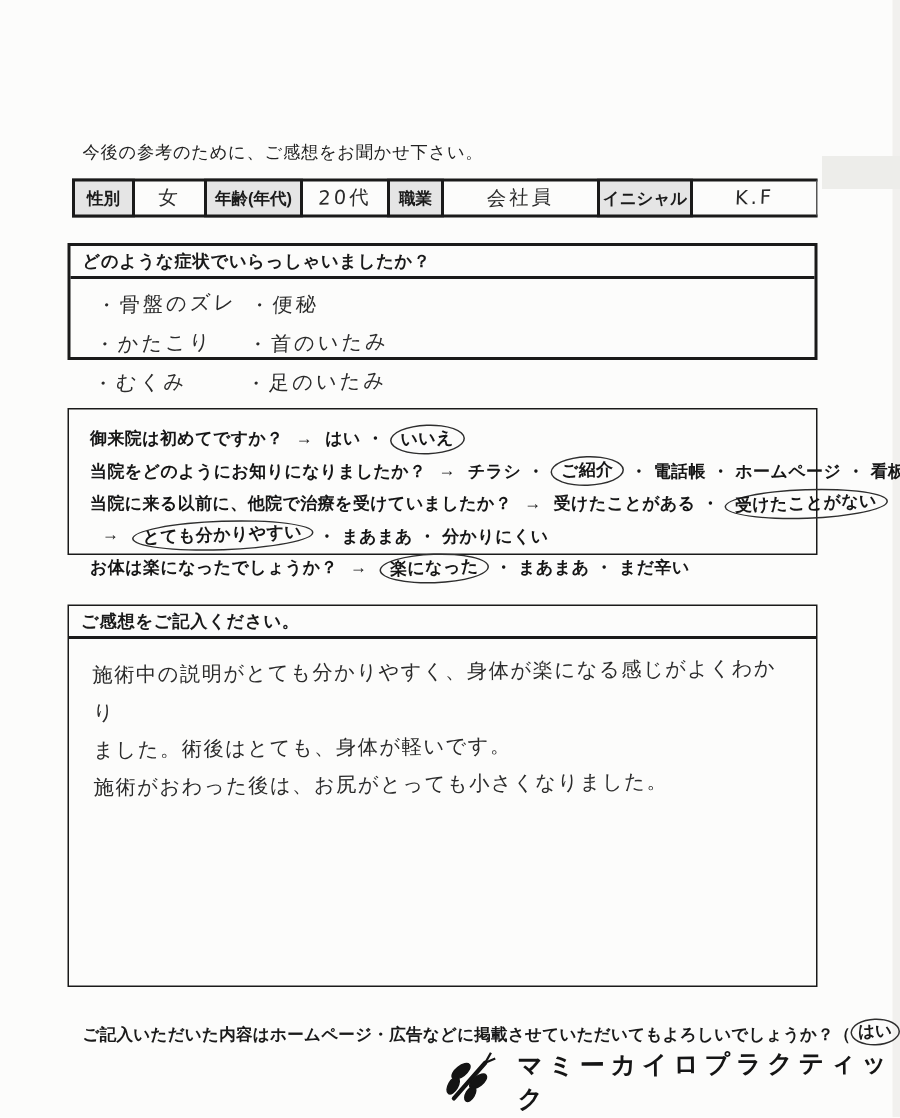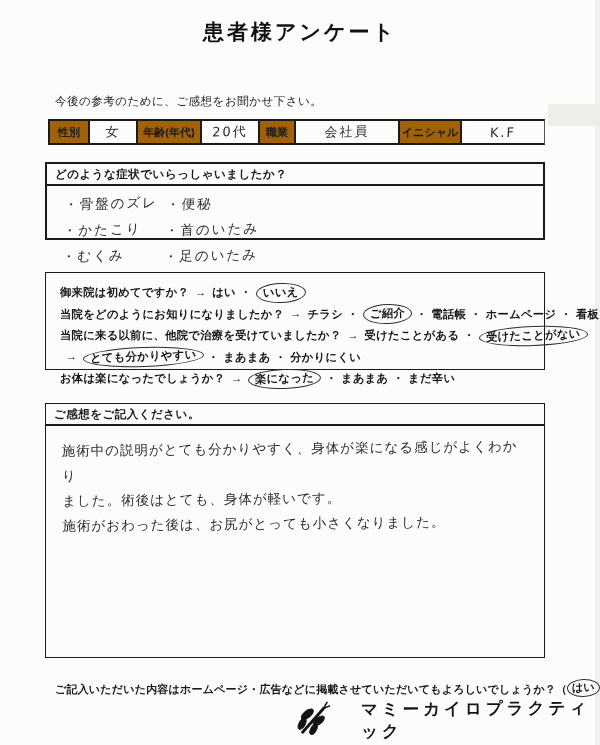--- a/index.html
+++ b/index.html
@@ -47,21 +47,21 @@
   .profile .cell {
     display: flex; align-items: center;
     font-size: 11px; overflow: hidden; white-space: nowrap;
   }
   .profile .label {
     font-weight: bold;
     border: 2px solid #1a1a1a;
     margin: -2px 0;
     height: 26px;
     padding: 0 5px;
-    background: #a16207;
+    background: #e5e5e5;
     justify-content: center;
   }
   .profile .value {
     justify-content: center;
   }
   .w-sex-l { width: 42px; }
   .w-sex-v { width: 46px; }
   .w-age-l { width: 66px; }
   .w-age-v { width: 56px; }
   .w-job-l { width: 38px; }
@@ -88,21 +88,21 @@
     padding: 3px 8px 2px 8px;
     border-bottom: 2px solid #1a1a1a;
     letter-spacing: 0.5px;
   }
 
   .symptoms { top: 162px; height: 78px; }
   .symptom-col { position: absolute; font-size: 13.5px; line-height: 26px; }
   .symptom-col.c1 { left: 16px; top: 26px; }
   .symptom-col.c2 { left: 118px; top: 26px; }
 
-  .questions { top: 272px; height: 98px; border-width: 1.5px; padding: 9px 0 0 14px; font-family: Liberation Mono, monospace; }
+  .questions { top: 272px; height: 98px; border-width: 1.5px; padding: 9px 0 0 14px; }
   .q-line {
     font-size: 11.3px; font-weight: bold; letter-spacing: 0.3px;
     height: 21.5px; display: flex; align-items: center; white-space: nowrap;
     color: #161616;
   }
   .q-arrow { margin: 0 8px; font-weight: bold; }
   .q-sep { margin: 0 4px; }
   .opt { display: inline-block; }
   .circled {
     border: 1.4px solid #2e2e2e;
@@ -121,37 +121,36 @@
 
   .consent {
     position: absolute; left: 55px; top: 679px;
     font-size: 11px; font-weight: bold; white-space: nowrap; letter-spacing: 0.2px;
     display: flex; align-items: flex-end;
   }
   .consent .circled { padding: 0px 4px 1px 4px; }
 
   .footer-logo {
     position: absolute; left: 295px; top: 698px;
-    display: flex; align-items: center; gap: 28px;
+    display: flex; align-items: center; gap: 12px;
   }
   .clinic-name {
     font-size: 16.5px; font-weight: bold; letter-spacing: 4px;
     color: #151515;
     transform: rotate(-0.5deg);
     font-family: "DejaVu Sans", sans-serif;
   }
 </style>
 </head>
 <body>
 
 <div class="page">
   <div class="scan-edge-right"></div>
   <div class="scan-smudge"></div>
 
-  <div class="title">患者様アンケート</div>
 
   <div class="intro intro2">今後の参考のために、ご感想をお聞かせ下さい。</div>
 
   <div class="profile">
     <div class="cell label w-sex-l">性別</div>
     <div class="cell value w-sex-v hand">女</div>
     <div class="cell label w-age-l">年齢(年代)</div>
     <div class="cell value w-age-v hand">20代</div>
     <div class="cell label w-job-l">職業</div>
     <div class="cell value w-job-v hand">会社員</div>

